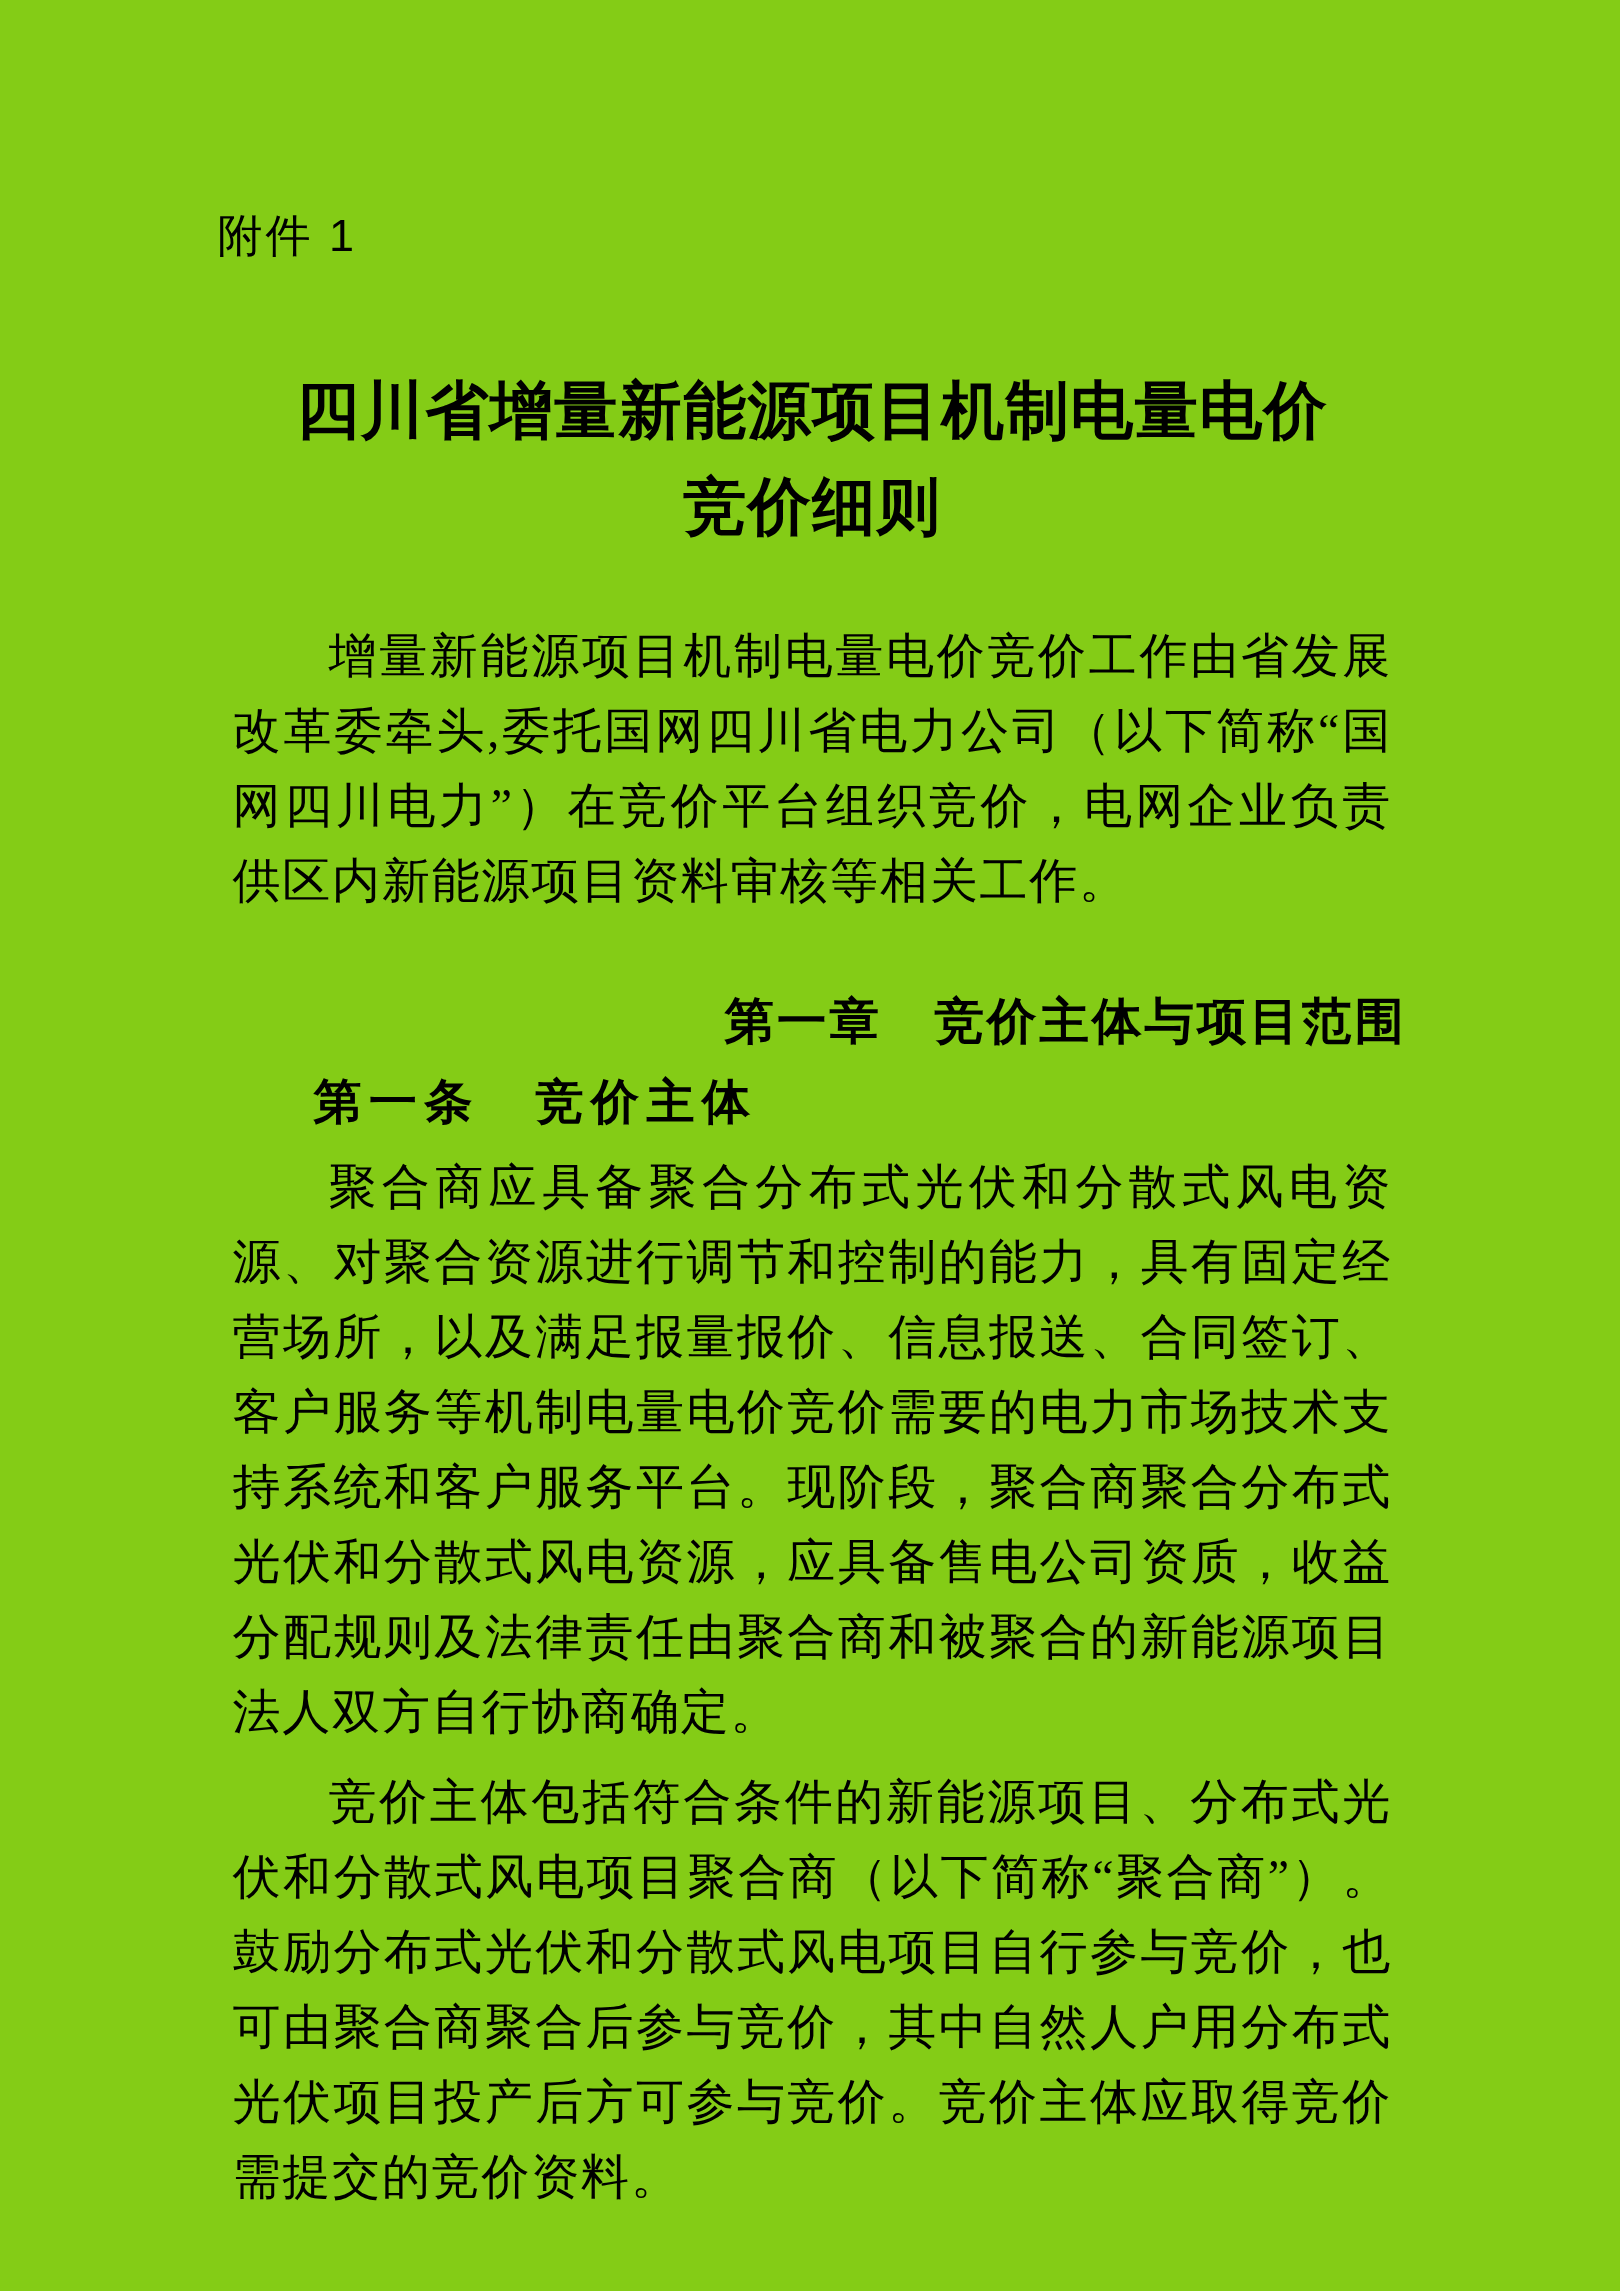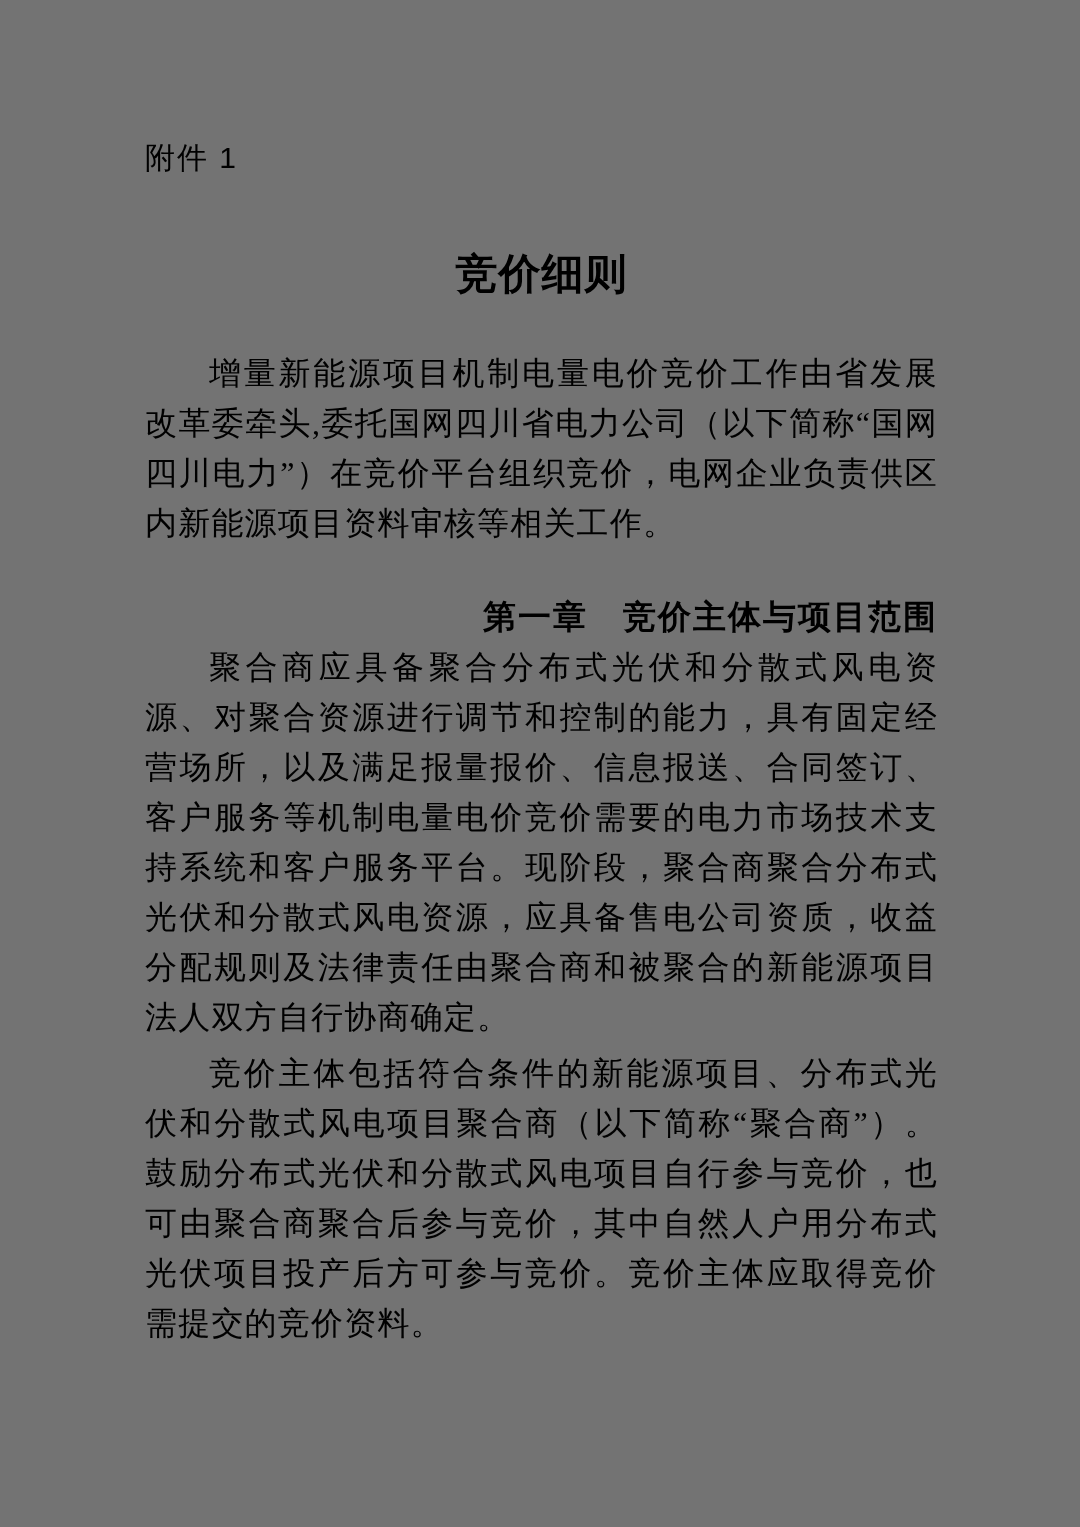--- a/index.html
+++ b/index.html
@@ -4,21 +4,21 @@
 <style>
   html, body {
     margin: 0;
     padding: 0;
     background: #ffffff;
   }
   .page {
     position: relative;
     width: 1080px;
     height: 1527px;
-    background: #737373;
+    background: #84cc16;
     box-sizing: border-box;
     padding: 140px 142px 0 145px;
     color: #000000;
     font-family: "Liberation Serif", "DejaVu Serif", serif;
     overflow: hidden;
   }
   .attachment {
     font-size: 30px;
     line-height: 36px;
     letter-spacing: 2px;
@@ -30,21 +30,21 @@
     line-height: 64px;
     font-weight: bold;
     text-align: center;
     letter-spacing: 1px;
     font-family: "Liberation Sans", "DejaVu Sans", sans-serif;
   }
   .title-line {
     display: block;
   }
   .body-para {
-    margin: 0;
+    margin: 10px;
     font-size: 32px;
     line-height: 50px;
     text-indent: 2em;
     text-align: justify;
     letter-spacing: 1.2px;
   }
   .intro {
     margin-top: 42px;
   }
   .chapter-heading {
@@ -69,25 +69,27 @@
   }
 </style>
 </head>
 <body>
 
 <div class="page">
 
   <div class="attachment">附件 1</div>
 
   <h1 class="title">
+    <span class="title-line">四川省增量新能源项目机制电量电价</span>
     <span class="title-line">竞价细则</span>
   </h1>
 
   <p class="body-para intro">增量新能源项目机制电量电价竞价工作由省发展改革委牵头,委托国网四川省电力公司（以下简称“国网四川电力”）在竞价平台组织竞价，电网企业负责供区内新能源项目资料审核等相关工作。</p>
 
   <h2 class="chapter-heading">第一章　竞价主体与项目范围</h2>
 
+  <h3 class="article-heading">第一条　竞价主体</h3>
 
   <p class="body-para">聚合商应具备聚合分布式光伏和分散式风电资源、对聚合资源进行调节和控制的能力，具有固定经营场所，以及满足报量报价、信息报送、合同签订、客户服务等机制电量电价竞价需要的电力市场技术支持系统和客户服务平台。现阶段，聚合商聚合分布式光伏和分散式风电资源，应具备售电公司资质，收益分配规则及法律责任由聚合商和被聚合的新能源项目法人双方自行协商确定。</p>
 
   <p class="body-para para-first">竞价主体包括符合条件的新能源项目、分布式光伏和分散式风电项目聚合商（以下简称“聚合商”）。鼓励分布式光伏和分散式风电项目自行参与竞价，也可由聚合商聚合后参与竞价，其中自然人户用分布式光伏项目投产后方可参与竞价。竞价主体应取得竞价需提交的竞价资料。</p>
 
 </div>
 
 </body></html>

